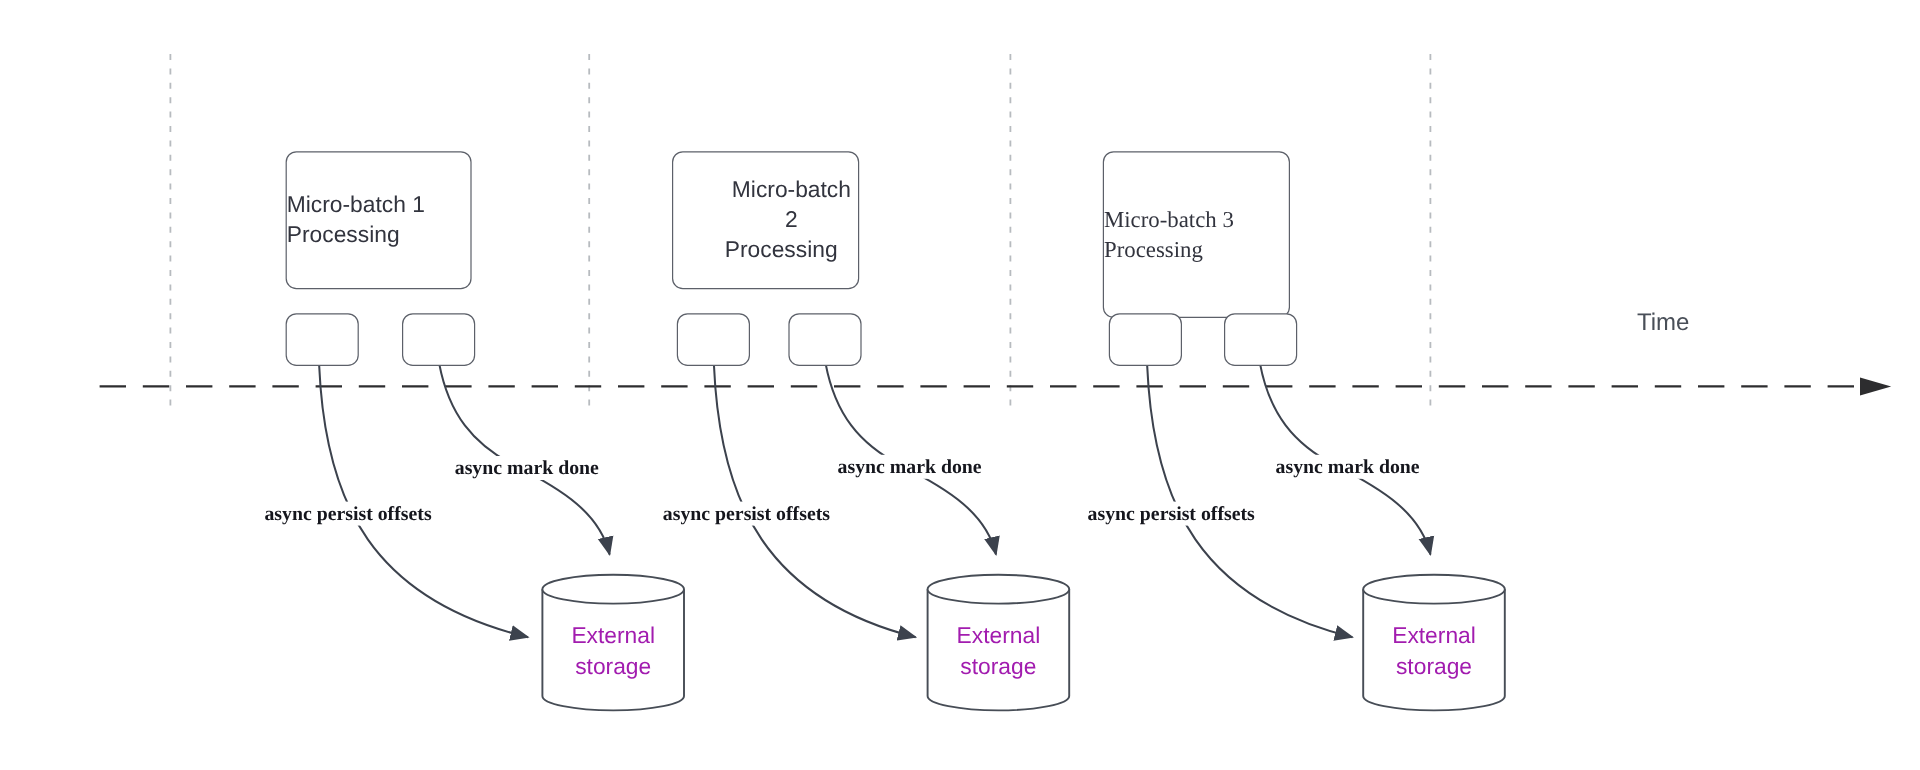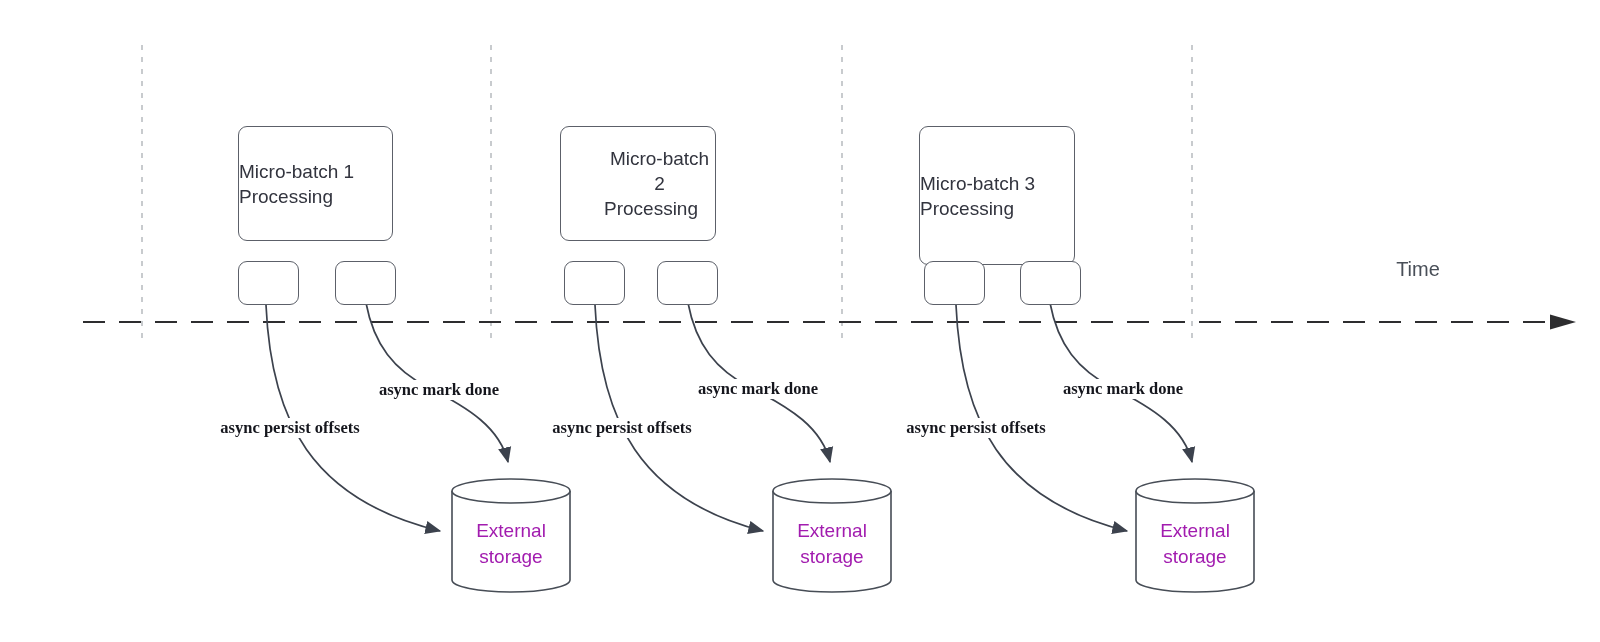--- a/index.html
+++ b/index.html
@@ -131,28 +131,28 @@
   </div>
   <div class="task-box" style="left:564px; top:261px;"></div>
   <div class="task-box" style="left:657px; top:261px;"></div>
   <div class="arrow-label" style="left:622px; top:428px;">async persist offsets</div>
   <div class="arrow-label" style="left:758px; top:389px;">async mark done</div>
   <div class="storage-label" style="left:832px; top:518px;">
     <div>External</div>
     <div>storage</div>
   </div>
 
-  <div class="proc-box" style="left:919px; top:126px; width:156px; height:139px;">
+  <div class="proc-box" style="left:919px; top:126px; width:156px; height:139px;font-family:Liberation Serif, serif;">
     <span>Micro-batch 3</span>
     <span>Processing</span>
   </div>
   <div class="task-box" style="left:924px; top:261px;"></div>
   <div class="task-box" style="left:1020px; top:261px;"></div>
   <div class="arrow-label" style="left:976px; top:428px;">async persist offsets</div>
   <div class="arrow-label" style="left:1123px; top:389px;">async mark done</div>
   <div class="storage-label" style="left:1195px; top:518px;">
     <div>External</div>
     <div>storage</div>
   </div>
 
-  <div class="time-label" style="left:1386px; top:258px;margin-left:32px;">Time</div>
+  <div class="time-label" style="left:1386px; top:258px;">Time</div>
 
 </div>
 
 </body></html>

